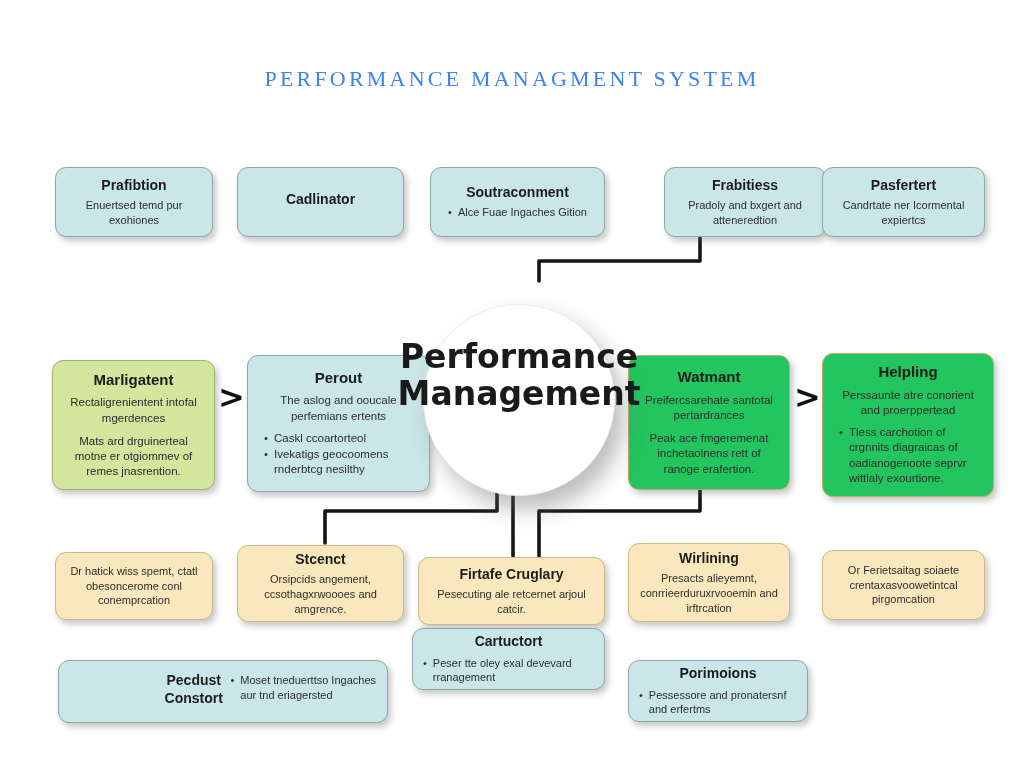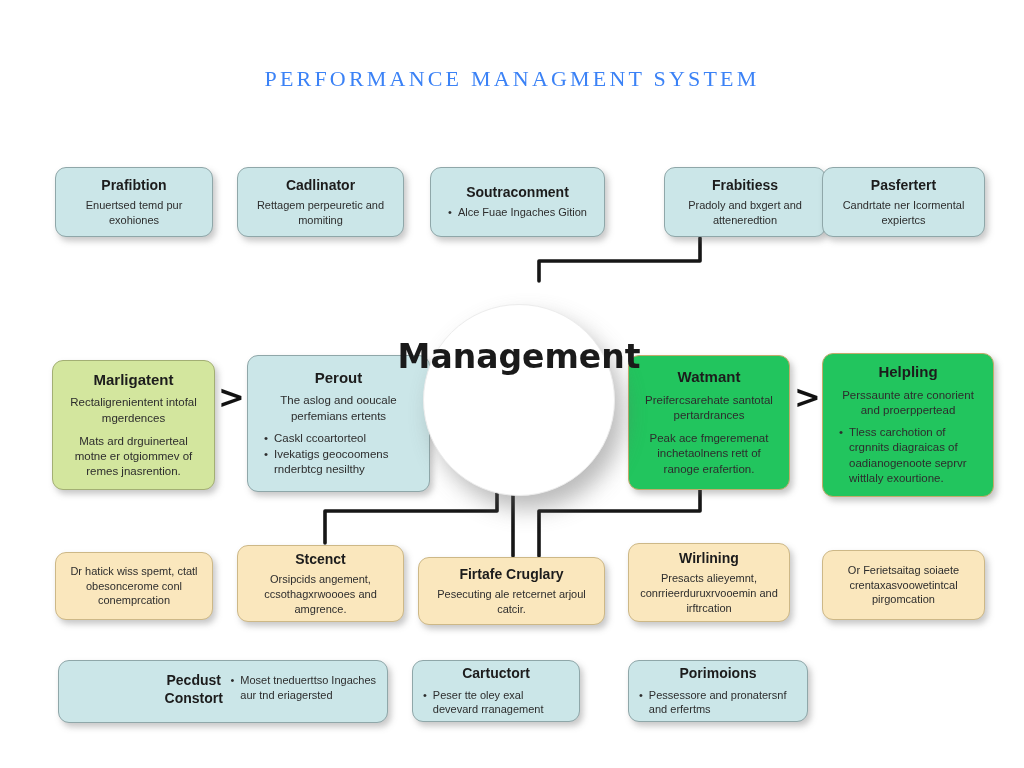--- a/index.html
+++ b/index.html
@@ -46,21 +46,21 @@
   .r2c4{left:628px;top:355px;width:162px;height:135px;}
   .r2c5{left:822px;top:353px;width:172px;height:144px;}
   
   .r3c1{left:55px;top:552px;width:158px;height:68px;}
   .r3c2{left:237px;top:545px;width:167px;height:77px;}
   .r3c3{left:418px;top:557px;width:187px;height:68px;}
   .r3c4{left:628px;top:543px;width:162px;height:79px;}
   .r3c5{left:822px;top:550px;width:163px;height:70px;}
   
   .r4c1{left:58px;top:660px;width:330px;height:63px;align-items:stretch;}
-  .r4c2{left:412px;top:660px;width:168px;height:62px;}
+  .r4c2{left:412px;top:628px;width:193px;height:62px;}
   .r4c3{left:628px;top:660px;width:180px;height:62px;}
   .r4c1 .shift{margin-left:88px;width:225px;display:flex;flex-direction:row;align-items:center;}
   .r4c1 .bullet-row,.r4c2 .bullet-row,.r4c3 .bullet-row{justify-content:flex-start;align-self:flex-start;font-size:11px;color:#2d2d2d;margin-top:1px;}
   .circle{
     position:absolute;z-index:3;left:423px;top:304px;width:192px;height:192px;
     background:#ffffff;border-radius:50%;border:1px solid #ececec;
     box-shadow:9px 13px 22px rgba(105,105,105,.45);
     display:flex;flex-direction:column;align-items:center;justify-content:flex-start;
     padding-top:34px;box-sizing:border-box;
   }
@@ -86,21 +86,20 @@
   <line x1="513" y1="492" x2="513" y2="556"></line>
   <polyline points="700,490 700,511 539,511 539,556"></polyline>
 </svg>
 
 <div class="box blue r1c1">
   <div class="title">Prafibtion</div>
   <div class="body">Enuertsed temd pur exohiones</div>
 </div>
 <div class="box blue r1c2">
   <div class="title">Cadlinator</div>
-  <div class="body">Rettagem perpeuretic and momiting</div>
 </div>
 <div class="box blue r1c3">
   <div class="title">Soutraconment</div>
   <div class="body bullet-row">
     <span class="bl">•</span>
     <span>Alce Fuae Ingaches Gition</span>
   </div>
 </div>
 <div class="box blue r1c4">
   <div class="title">Frabitiess</div>
@@ -130,20 +129,21 @@
       <span>Caskl ccoartorteol</span>
     </div>
     <div class="bullet-row">
       <span class="bl">•</span>
       <span>Ivekatigs geocoomens rnderbtcg nesilthy</span>
     </div>
   </div>
 </div>
 
 <div class="circle">
+  <span class="line">Performance</span>
   <span class="line">Management</span>
 </div>
 
 <div class="box yellow mid r2c4">
   <div class="title">Watmant</div>
   <div class="body">
     <p>Preifercsarehate santotal pertardrances</p>
     <p>Peak ace fmgeremenat inchetaolnens rett of ranoge erafertion.</p>
   </div>
 </div>

